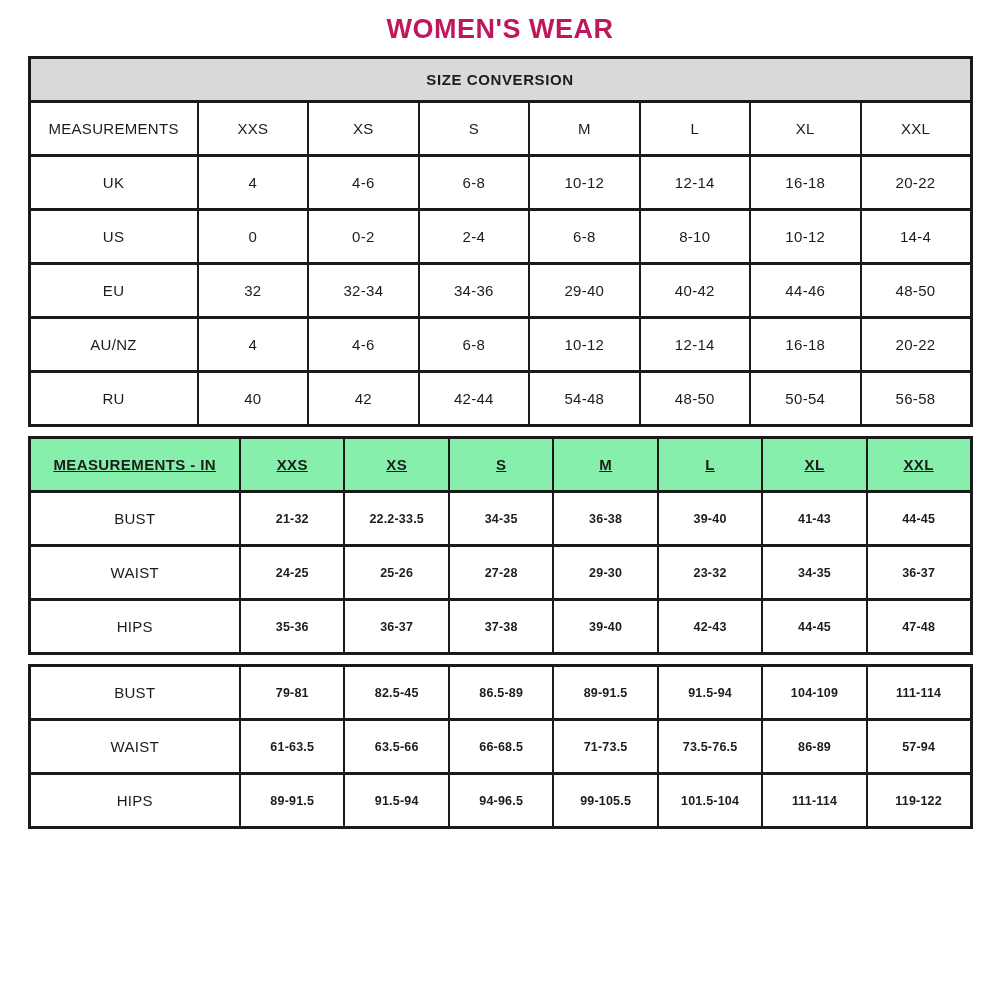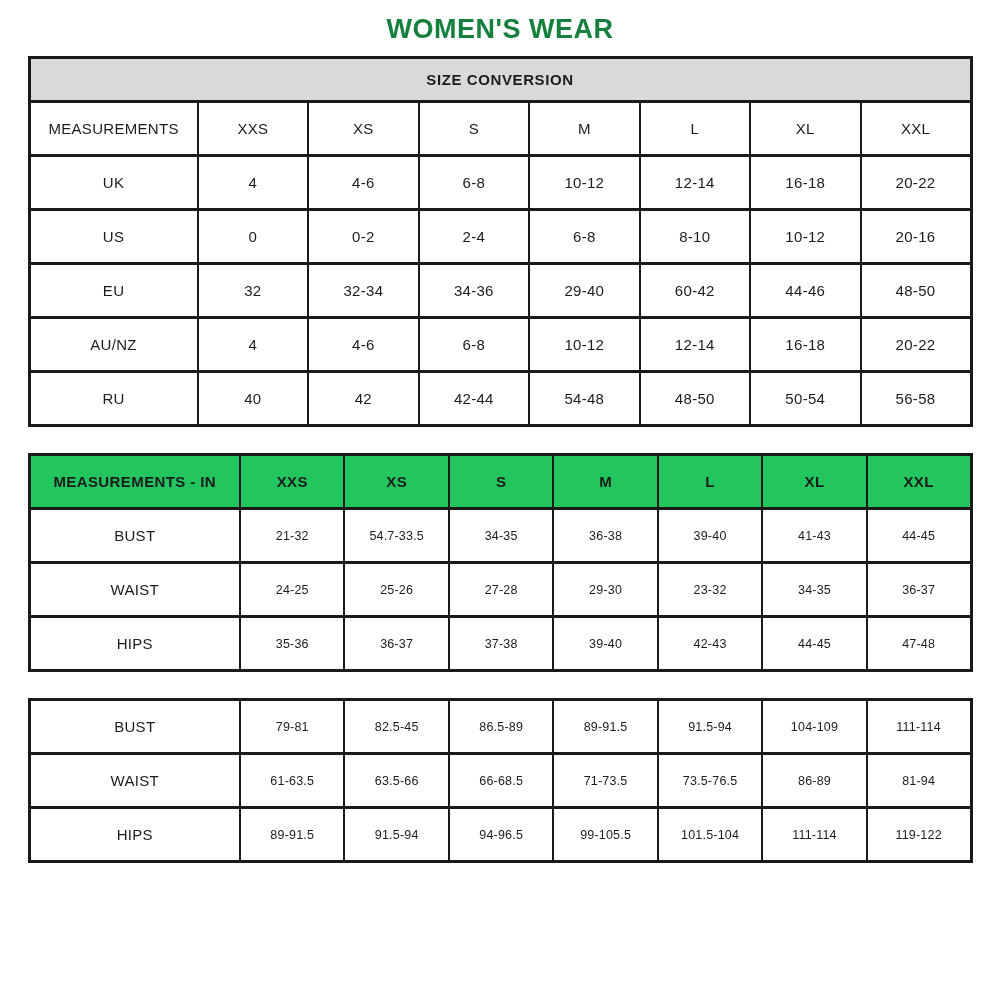--- a/index.html
+++ b/index.html
@@ -16,25 +16,25 @@
     margin: 0 auto;
     background: #ffffff;
   }
   .page-title {
     text-align: center;
     font-size: 27px;
     font-weight: 700;
     letter-spacing: 0.5px;
     margin: 0;
     padding: 14px 0 11px 0;
-    color: #15803d;
+    color: #be185d;
   }
   table.size-chart {
     width: 945px;
-    margin: 0 auto 26px auto;
+    margin: 0 auto 9px auto;
     border-collapse: collapse;
     table-layout: fixed;
     border: 3px solid #1a1a1a;
   }
   table.size-chart td {
     border: 2px solid #1a1a1a;
     border-top-width: 3px;
     border-bottom-width: 3px;
     text-align: center;
     vertical-align: middle;
@@ -49,26 +49,27 @@
   .t1 tr.title-row { height: 44px; }
   .t1 .table-title {
     background: #d9d9d9;
     font-weight: 700;
     font-size: 15px;
     letter-spacing: 0.6px;
   }
   
   .t2 tr, .t3 tr { height: 54px; }
   .t2 tr.header-row td, .t3 tr.header-row td {
-    background: #22c55e;
+    background: #86efac;
     font-weight: 700;
     font-size: 15px;
     letter-spacing: 0.4px;
-  }
-  .t2 td.val, .t3 td.val { font-size: 12.5px; letter-spacing: 0.2px; }
+    text-decoration: underline;
+  }
+  .t2 td.val, .t3 td.val { font-size: 12.5px; letter-spacing: 0.2px; font-weight: bold; }
 </style>
 </head>
 <body>
 
 <div class="page">
 
   <h1 class="page-title">WOMEN'S WEAR</h1>
 
   <table class="size-chart t1">
     <colgroup>
@@ -106,29 +107,29 @@
         <td>20-22</td>
       </tr>
       <tr>
         <td>US</td>
         <td>0</td>
         <td>0-2</td>
         <td>2-4</td>
         <td>6-8</td>
         <td>8-10</td>
         <td>10-12</td>
-        <td>20-16</td>
+        <td>14-4</td>
       </tr>
       <tr>
         <td>EU</td>
         <td>32</td>
         <td>32-34</td>
         <td>34-36</td>
         <td>29-40</td>
-        <td>60-42</td>
+        <td>40-42</td>
         <td>44-46</td>
         <td>48-50</td>
       </tr>
       <tr>
         <td>AU/NZ</td>
         <td>4</td>
         <td>4-6</td>
         <td>6-8</td>
         <td>10-12</td>
         <td>12-14</td>
@@ -166,21 +167,21 @@
         <td>XS</td>
         <td>S</td>
         <td>M</td>
         <td>L</td>
         <td>XL</td>
         <td>XXL</td>
       </tr>
       <tr>
         <td>BUST</td>
         <td class="val">21-32</td>
-        <td class="val">54.7-33.5</td>
+        <td class="val">22.2-33.5</td>
         <td class="val">34-35</td>
         <td class="val">36-38</td>
         <td class="val">39-40</td>
         <td class="val">41-43</td>
         <td class="val">44-45</td>
       </tr>
       <tr>
         <td>WAIST</td>
         <td class="val">24-25</td>
         <td class="val">25-26</td>
@@ -226,21 +227,21 @@
         <td class="val">111-114</td>
       </tr>
       <tr>
         <td>WAIST</td>
         <td class="val">61-63.5</td>
         <td class="val">63.5-66</td>
         <td class="val">66-68.5</td>
         <td class="val">71-73.5</td>
         <td class="val">73.5-76.5</td>
         <td class="val">86-89</td>
-        <td class="val">81-94</td>
+        <td class="val">57-94</td>
       </tr>
       <tr>
         <td>HIPS</td>
         <td class="val">89-91.5</td>
         <td class="val">91.5-94</td>
         <td class="val">94-96.5</td>
         <td class="val">99-105.5</td>
         <td class="val">101.5-104</td>
         <td class="val">111-114</td>
         <td class="val">119-122</td>

